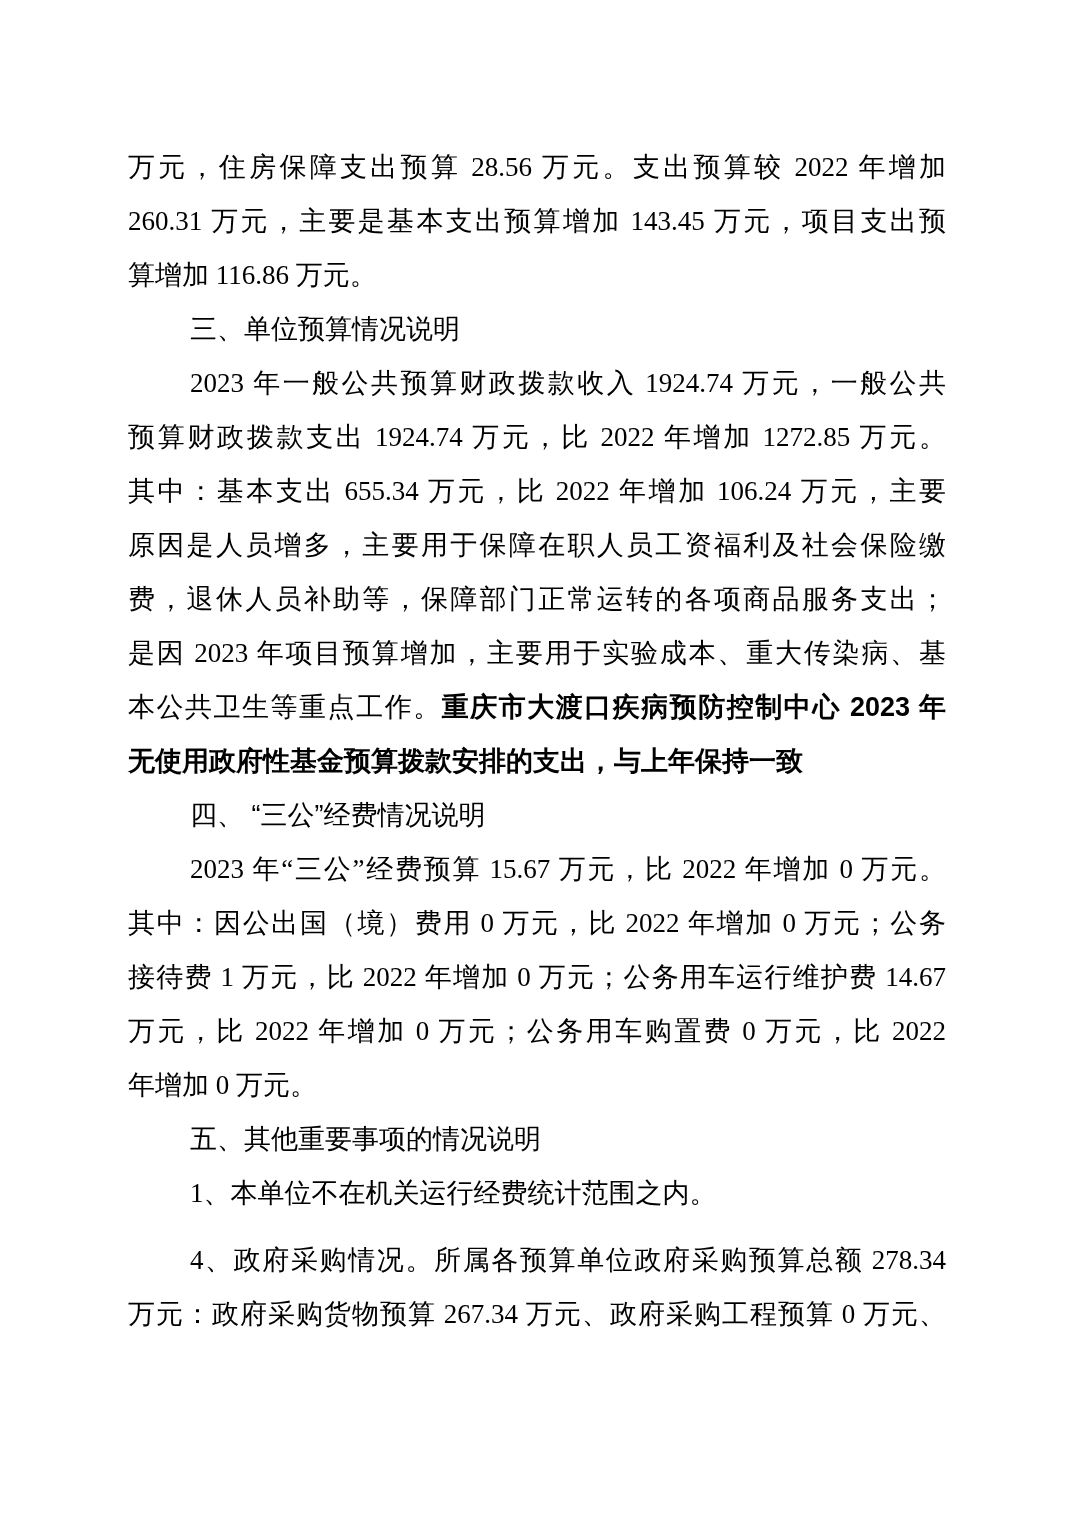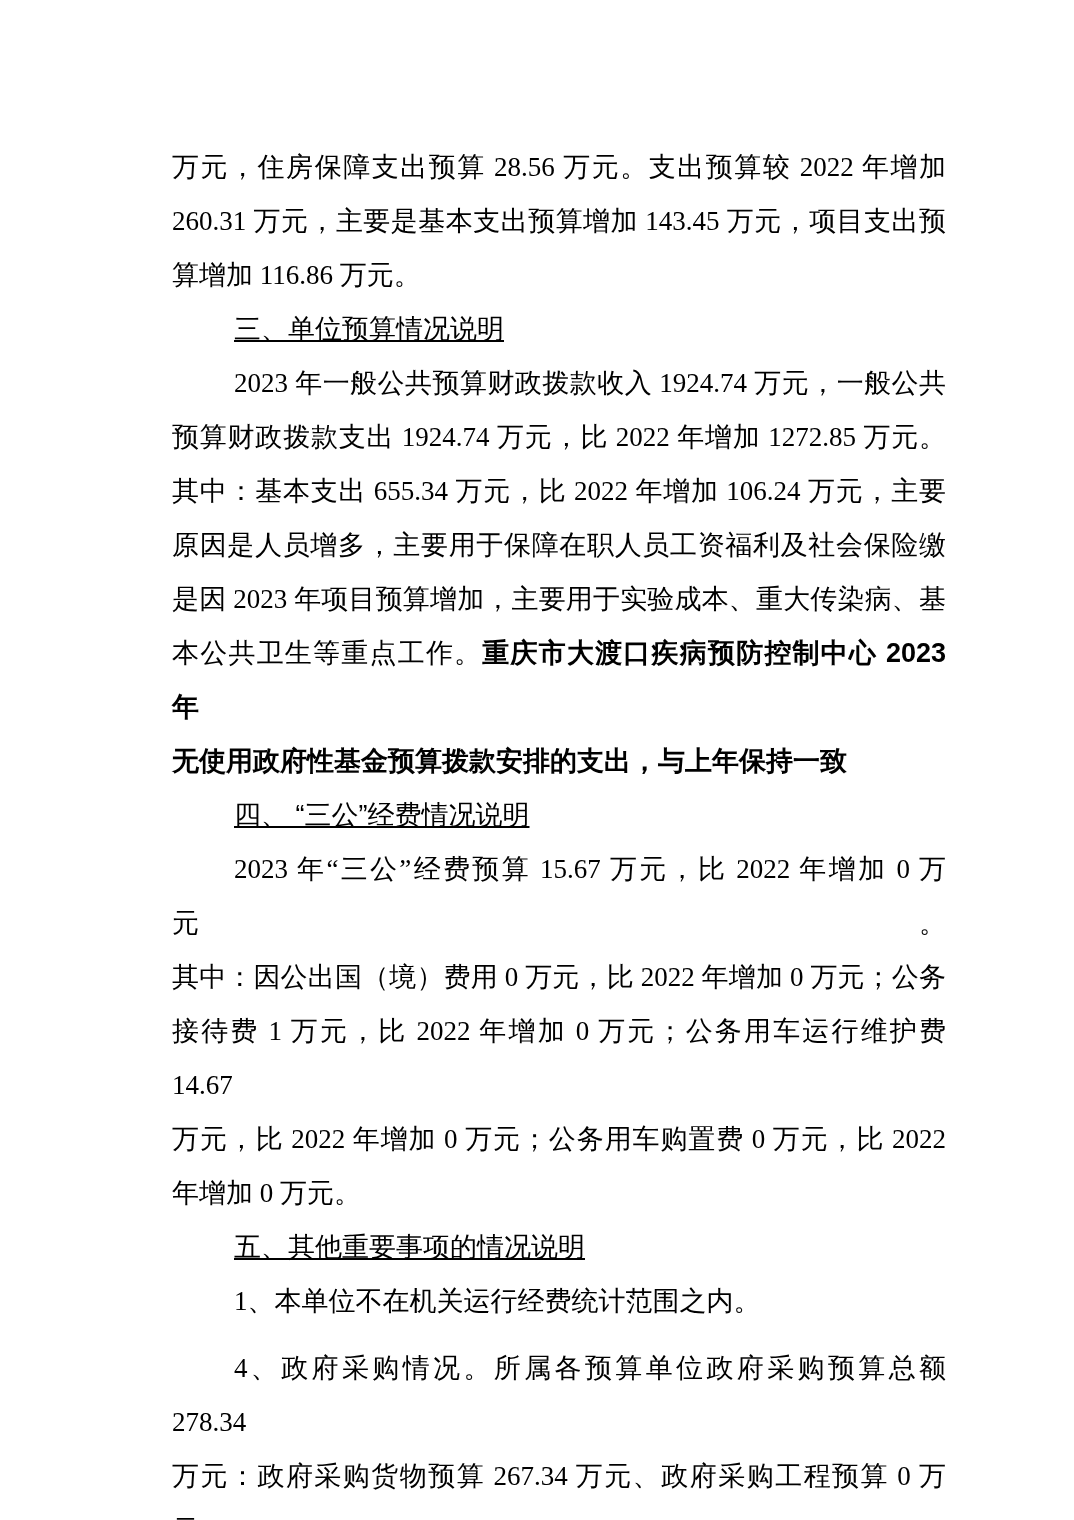--- a/index.html
+++ b/index.html
@@ -21,34 +21,32 @@
     left: 128px;
     top: 140px;
     width: 818px;
   }
   .line {
     font-size: 27px;
     line-height: 54px;
     text-align: justify;
     text-justify: inter-character;
     white-space: normal;
-    margin-left: 44px;
   }
   
   .j {
     text-align-last: justify;
   }
   
   .ind {
     text-indent: 62px;
   }
   
   .hd {
     font-family: "Liberation Sans", "DejaVu Sans", sans-serif;
-    text-decoration: underline;
   }
   
   .bs {
     font-family: "Liberation Sans", "DejaVu Sans", sans-serif;
     font-weight: 700;
   }
   
   .gap {
     margin-top: 13px;
   }
@@ -62,20 +60,21 @@
     <div class="line j">万元，住房保障支出预算 28.56 万元。支出预算较 2022 年增加</div>
     <div class="line j">260.31 万元，主要是基本支出预算增加 143.45 万元，项目支出预</div>
     <div class="line">算增加 116.86 万元。</div>
 
     <div class="line hd ind">三、单位预算情况说明</div>
 
     <div class="line j ind">2023 年一般公共预算财政拨款收入 1924.74 万元，一般公共</div>
     <div class="line j">预算财政拨款支出 1924.74 万元，比 2022 年增加 1272.85 万元。</div>
     <div class="line j">其中：基本支出 655.34 万元，比 2022 年增加 106.24 万元，主要</div>
     <div class="line j">原因是人员增多，主要用于保障在职人员工资福利及社会保险缴</div>
+    <div class="line j">费，退休人员补助等，保障部门正常运转的各项商品服务支出；</div>
     <div class="line j">是因 2023 年项目预算增加，主要用于实验成本、重大传染病、基</div>
 
     <div class="line j">
       <span>本公共卫生等重点工作。</span><span class="bs">重庆市大渡口疾病预防控制中心 2023 年</span>
     </div>
     <div class="line bs">无使用政府性基金预算拨款安排的支出，与上年保持一致</div>
 
     <div class="line hd ind">四、 “三公”经费情况说明</div>
 
     <div class="line j ind">2023 年“三公”经费预算 15.67 万元，比 2022 年增加 0 万元。</div>

